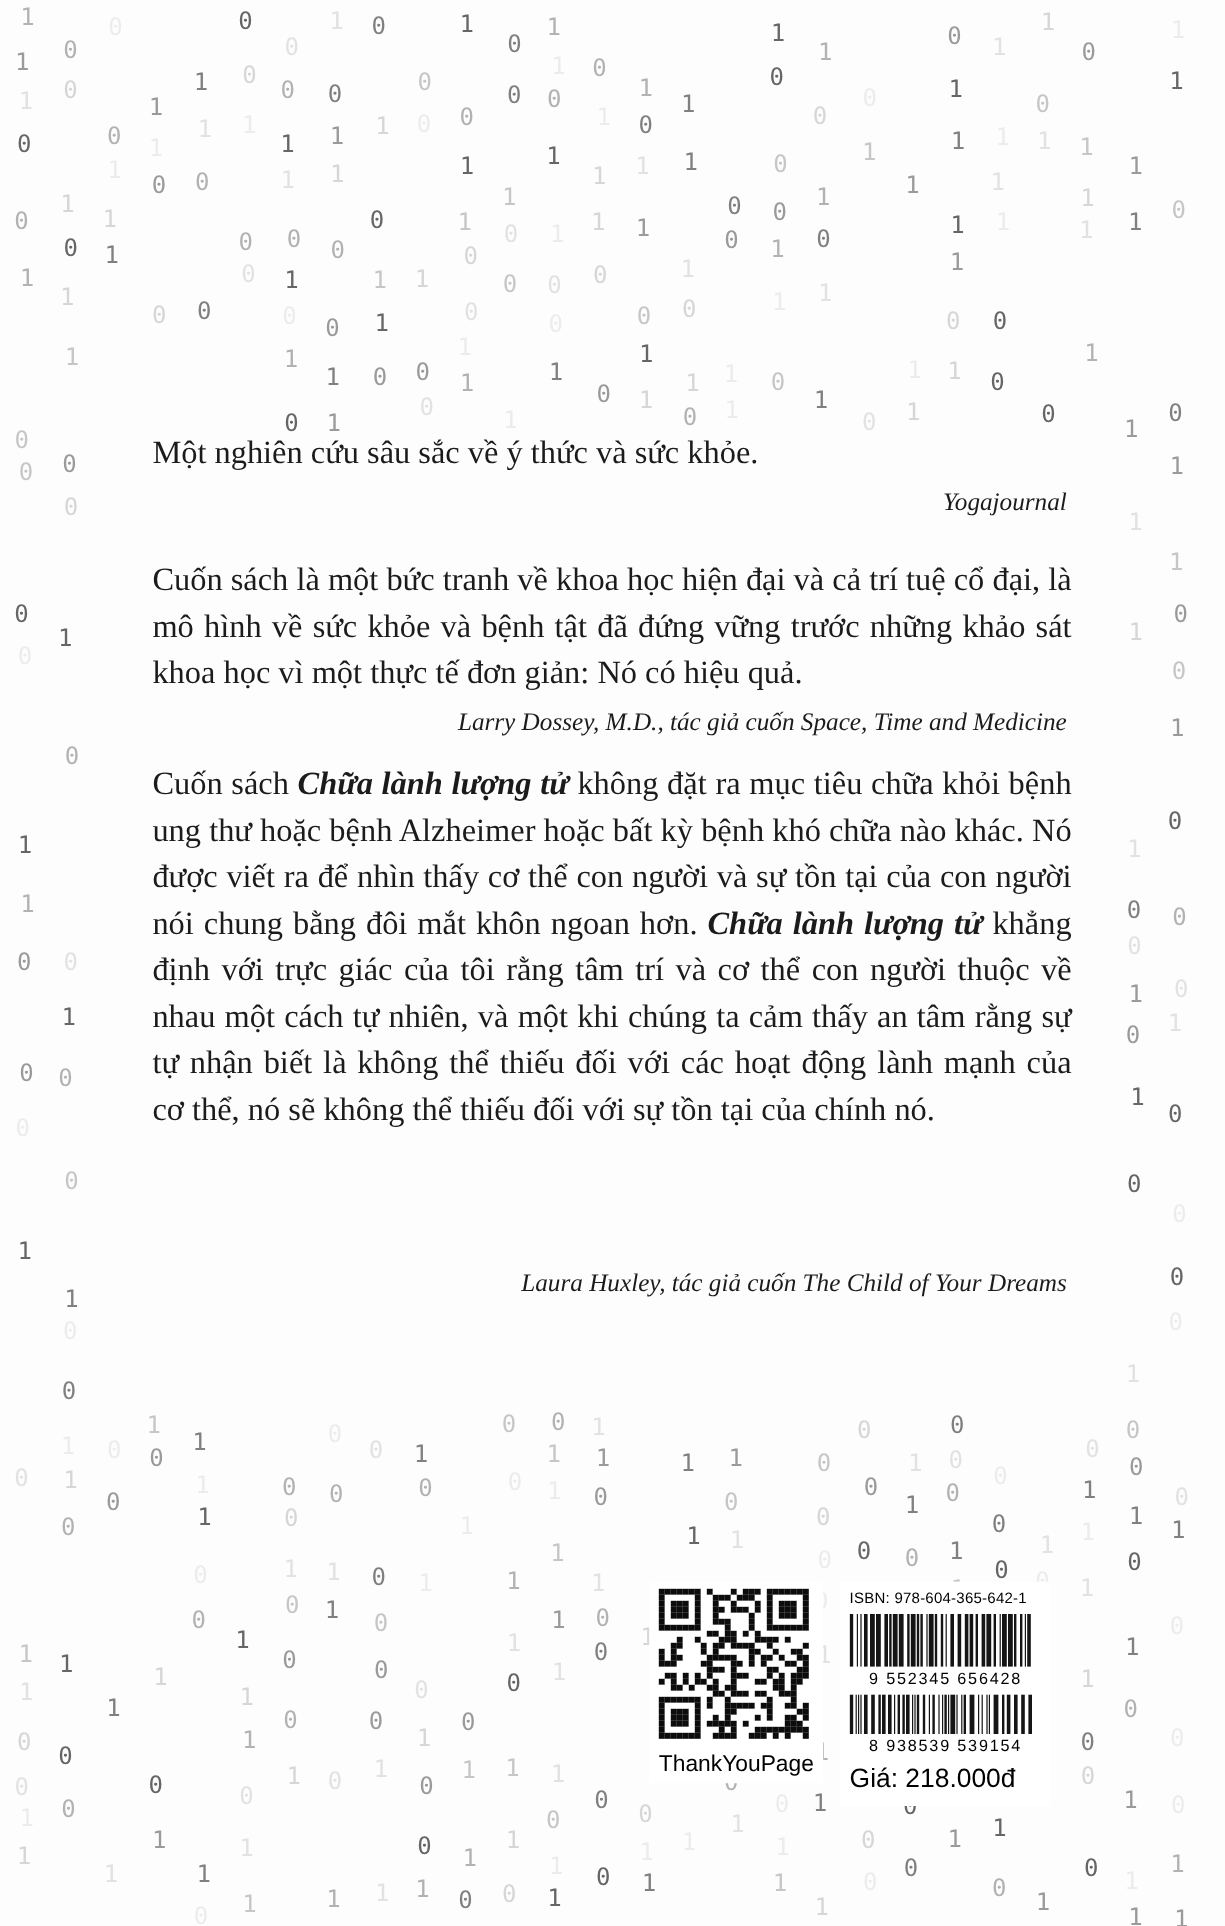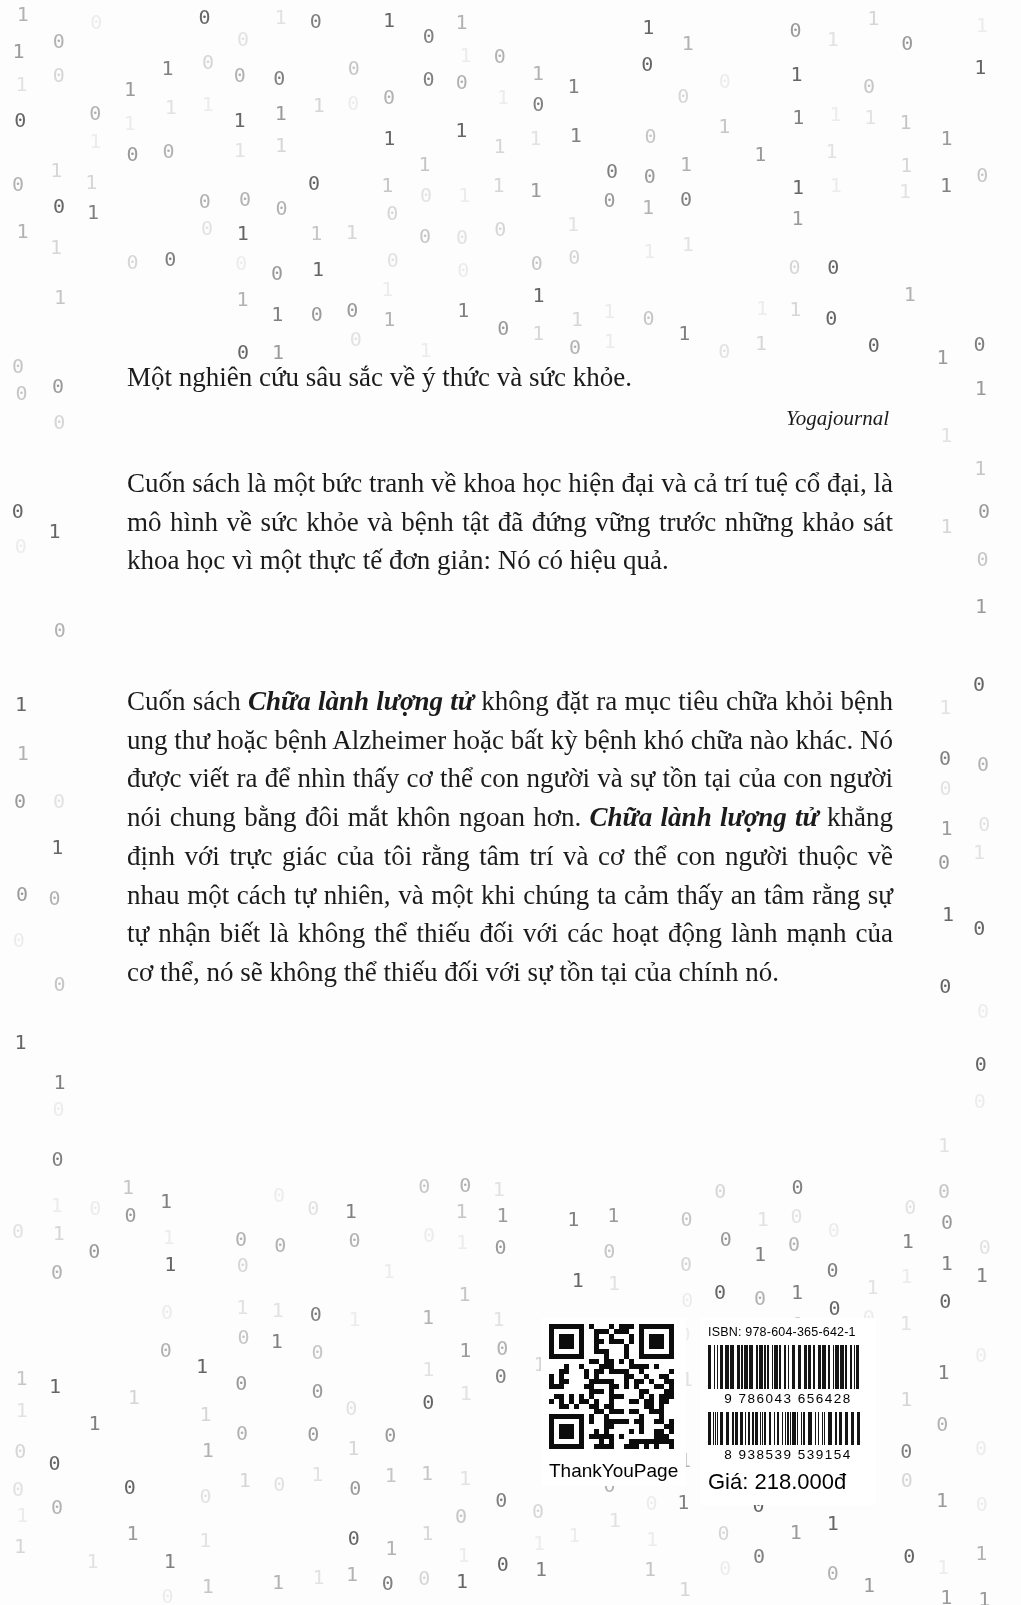--- a/index.html
+++ b/index.html
@@ -9,21 +9,21 @@
     font-family:"Liberation Serif", serif;color:#1b1b1b;
   }
   .binary-layer{position:absolute;inset:0;z-index:0;}
   .bd{
     position:absolute;font-family:"DejaVu Sans Mono", monospace;
     font-size:20px;line-height:1;
   }
   .quote-block{position:absolute;left:127px;width:766px;z-index:1;}
   .qb1{top:358px;}
   .qb2{top:464px;}
-  .qb3{top:634px;margin-top:48px;}
+  .qb3{top:634px;}
   .qb4{top:1048px;}
   .quote-text{margin:0;font-size:27px;line-height:38.7px;text-align:justify;color:#1b1b1b;}
   .quote-text .em{font-weight:bold;font-style:italic;}
   .attribution{margin:9px 4px 0 0;font-size:21px;font-style:italic;text-align:right;color:#1b1b1b;}
   .qr-group{
     position:absolute;left:541px;top:1318px;z-index:2;
     background:#ffffff;padding:6px 8px 4px;text-align:center;
   }
   .qr-code{display:grid;grid-template-columns:repeat(25,5px);grid-auto-rows:5px;margin:0 auto;}
   .qr-code i,.bars i{display:block;}
@@ -430,27 +430,29 @@
       <span class="bd" style="left: 978.298px; top: 1589.15px; color: rgb(154, 154, 154);">1</span>
     </div>
 
   <section class="quote-block qb1">
     <p class="quote-text"><span>Một nghiên cứu sâu sắc về ý thức và sức khỏe.</span></p>
     <p class="attribution">Yogajournal</p>
   </section>
 
   <section class="quote-block qb2">
     <p class="quote-text"><span>Cuốn sách là một bức tranh về khoa học hiện đại và cả trí tuệ cổ đại, là mô hình về sức khỏe và bệnh tật đã đứng vững trước những khảo sát khoa học vì một thực tế đơn giản: Nó có hiệu quả.</span></p>
+    <p class="attribution">Larry Dossey, M.D., tác giả cuốn Space, Time and Medicine</p>
   </section>
 
   <section class="quote-block qb3">
     <p class="quote-text"><span>Cuốn sách </span><span class="em">Chữa lành lượng tử</span><span> không đặt ra mục tiêu chữa khỏi bệnh ung thư hoặc bệnh Alzheimer hoặc bất kỳ bệnh khó chữa nào khác. Nó được viết ra để nhìn thấy cơ thể con người và sự tồn tại của con người nói chung bằng đôi mắt khôn ngoan hơn. </span><span class="em">Chữa lành lượng tử</span><span> khẳng định với trực giác của tôi rằng tâm trí và cơ thể con người thuộc về nhau một cách tự nhiên, và một khi chúng ta cảm thấy an tâm rằng sự tự nhận biết là không thể thiếu đối với các hoạt động lành mạnh của cơ thể, nó sẽ không thể thiếu đối với sự tồn tại của chính nó.</span></p>
   </section>
 
   <section class="quote-block qb4">
+    <p class="attribution">Laura Huxley, tác giả cuốn  The Child of Your Dreams</p>
   </section>
 
   <div class="qr-group">
     <div class="qr-code">
         <i class="qb"></i>
         <i class="qb"></i>
         <i class="qb"></i>
         <i class="qb"></i>
         <i class="qb"></i>
         <i class="qb"></i>
@@ -1108,21 +1110,21 @@
         <i style="width: 4px; margin-right: 2px;"></i>
         <i style="width: 2px; margin-right: 3px;"></i>
         <i style="width: 1px; margin-right: 1px;"></i>
         <i style="width: 4px; margin-right: 1px;"></i>
         <i style="width: 4px; margin-right: 1px;"></i>
         <i style="width: 2px; margin-right: 3px;"></i>
         <i style="width: 2px; margin-right: 2px;"></i>
         <i style="width: 1px; margin-right: 1px;"></i>
         <i style="width: 3px; margin-right: 2px;"></i>
       </div>
-    <div class="barcode-number">9 786043 656428</div>
+    <div class="barcode-number">9 552345 656428</div>
     <div class="bars short">
         <i style="width: 3px; margin-right: 2px;"></i>
         <i style="width: 1px; margin-right: 1px;"></i>
         <i style="width: 1px; margin-right: 1px;"></i>
         <i style="width: 1px; margin-right: 2px;"></i>
         <i style="width: 3px; margin-right: 3px;"></i>
         <i style="width: 3px; margin-right: 3px;"></i>
         <i style="width: 2px; margin-right: 1px;"></i>
         <i style="width: 3px; margin-right: 2px;"></i>
         <i style="width: 3px; margin-right: 2px;"></i>

